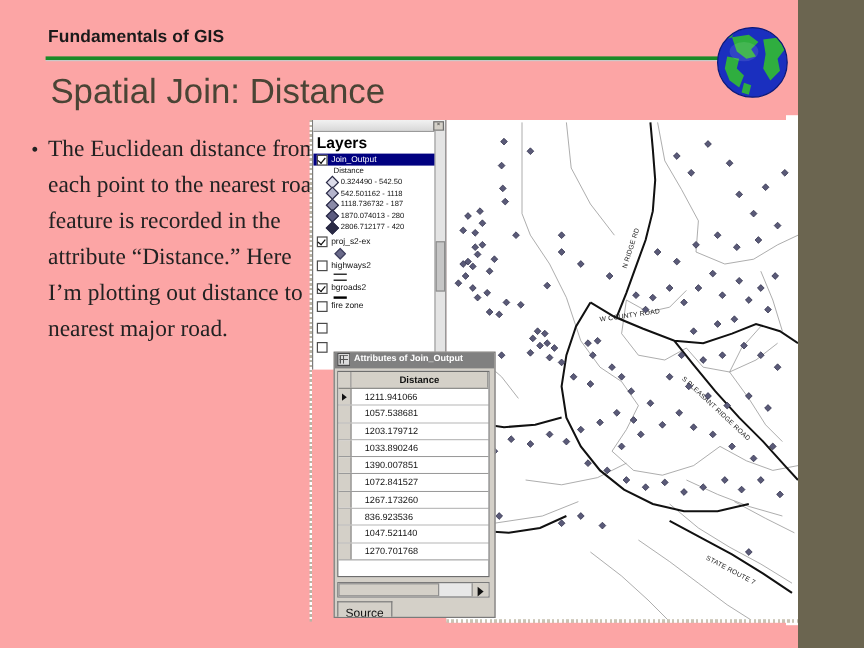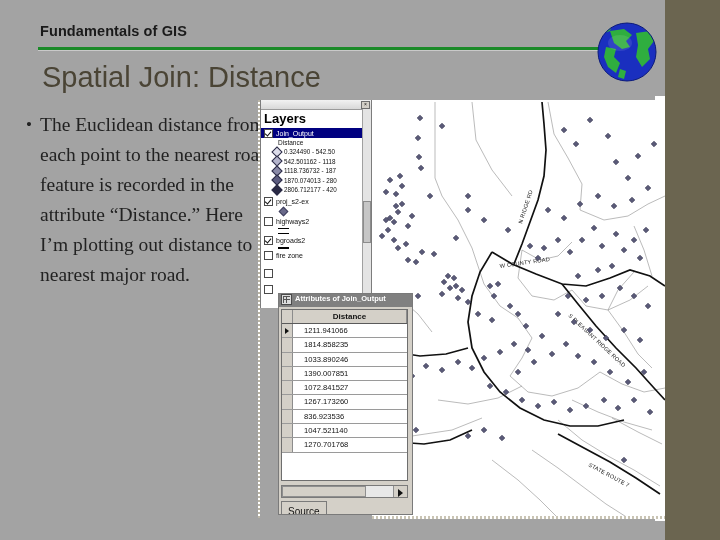--- a/index.html
+++ b/index.html
@@ -13,21 +13,21 @@
     font-family: "Liberation Serif", serif;
     overflow: hidden;
     position: relative;
   }
 
   
   #slide {
     position: absolute;
     left: 0; top: 0;
     width: 720px; height: 540px;
-    background: #a3a3a3;
+    background: #fca5a5;
     overflow: hidden;
   }
 
   
   .template-bar {
     position: absolute;
     right: 0; top: 0;
     width: 55px; height: 540px;
     background: #6b6550;
   }
@@ -982,21 +982,25 @@
         <div class="corner"></div>
         <div class="chead">Distance</div>
       </div>
 
       <div class="attr-row current">
         <div class="sel"></div>
         <div class="val">1211.941066</div>
       </div>
       <div class="attr-row">
         <div class="sel"></div>
-        <div class="val">1814.858235</div>
+        <div class="val">1057.538681</div>
+      </div>
+      <div class="attr-row">
+        <div class="sel"></div>
+        <div class="val">1203.179712</div>
       </div>
       <div class="attr-row">
         <div class="sel"></div>
         <div class="val">1033.890246</div>
       </div>
       <div class="attr-row">
         <div class="sel"></div>
         <div class="val">1390.007851</div>
       </div>
       <div class="attr-row">

